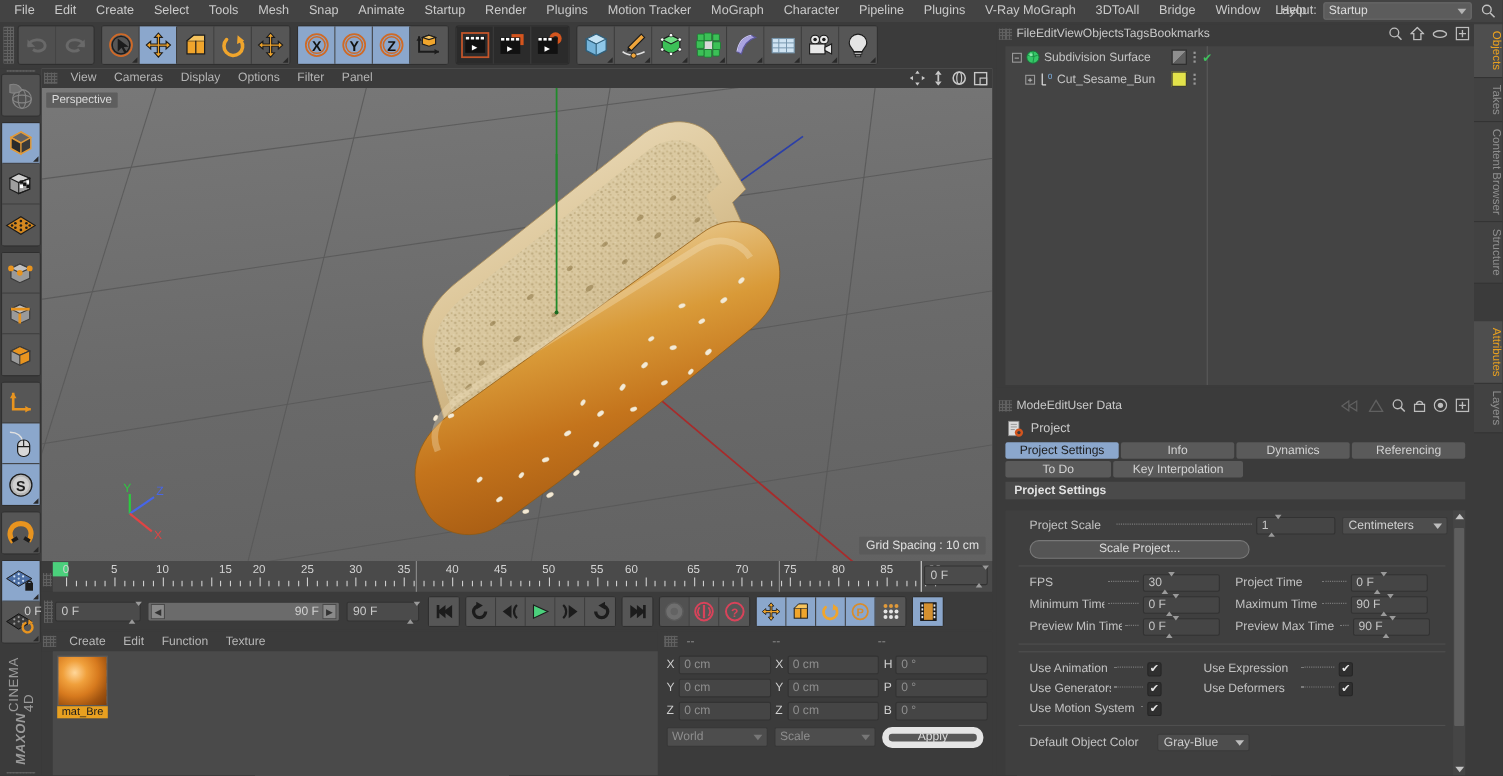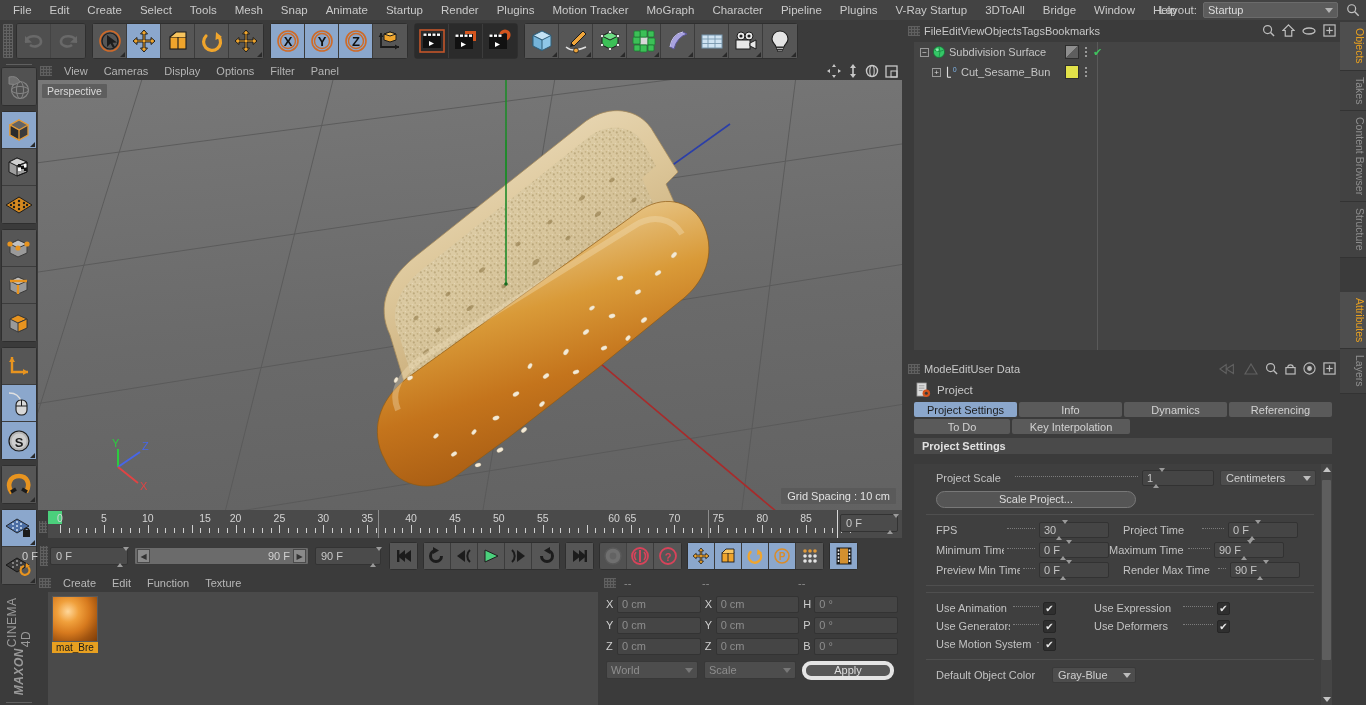--- a/index.html
+++ b/index.html
@@ -137,21 +137,21 @@
   .coords{ position:absolute; left:600px; top:574px; width:302px; height:131px; background:#3b3b3b;}
   .coordhdr{ height:18px; display:flex; align-items:center; color:#8d8d8d; font-size:11px;}
   .coordhdr span{ display:inline-block; }
   .crow{ display:flex; align-items:center; height:20px; margin-bottom:1px; }
   .clabel{ width:11px; color:#cfcfcf; font-size:11px; text-align:left; }
   .cfield{ flex:1; height:17px; background:#454545; border:1px solid #333; border-radius:2px;
            color:#8e8e8e; font-size:11px; padding:0 12px 0 4px; display:flex; align-items:center; position:relative;}
   .cdrop{ height:18px;background:#4d4d4d;border:1px solid #383838;border-radius:2px;color:#8e8e8e;
           font-size:11px;display:flex;align-items:center;padding:0 4px;position:relative;}
   .cdrop .caret{position:absolute;right:4px;top:6px;border-left:4px solid transparent;border-right:4px solid transparent;border-top:5px solid #777;}
-  .applybtn{ height:19px;background:#585858;border:4px solid #e5e5e5;border-radius:9px;color:#ddd;
+  .applybtn{ height:19px;background:#585858;border:6px solid #e5e5e5;border-radius:9px;color:#ddd;
              font-size:11px;display:flex;align-items:center;justify-content:center;}
 
   
   .objmgr{ position:absolute; left:906px; top:22px; width:434px; height:330px; background:#3b3b3b; }
   .omhdr{ height:18px; display:flex; align-items:center; }
   .omicons{ position:absolute; right:4px; top:2px; display:flex; gap:7px; align-items:center;}
   .omtree{ position:absolute; left:8px; top:20px; width:426px; height:308px; background:#444; }
   .omrow{ height:20px; display:flex; align-items:center; position:relative; }
   .omrow .tcol{ width:145px; display:flex; align-items:center; gap:3px; }
   .expander{ width:9px;height:9px;border:1px solid #9a9a9a;color:#ddd;font-size:8px;line-height:7px;text-align:center;background:transparent;}
@@ -217,21 +217,21 @@
     <div class="mi">Snap</div>
     <div class="mi">Animate</div>
     <div class="mi">Startup</div>
     <div class="mi">Render</div>
     <div class="mi">Plugins</div>
     <div class="mi">Motion Tracker</div>
     <div class="mi">MoGraph</div>
     <div class="mi">Character</div>
     <div class="mi">Pipeline</div>
     <div class="mi">Plugins</div>
-    <div class="mi">V-Ray Startup</div>
+    <div class="mi">V-Ray MoGraph</div>
     <div class="mi">3DToAll</div>
     <div class="mi">Bridge</div>
     <div class="mi">Window</div>
     <div class="mi">Help</div>
 
     <div class="layout-wrap">
       <span class="layout-label">Layout:</span>
       <div class="layout-sel">
         <span>Startup</span>
         <span class="caret"></span>
@@ -811,21 +811,21 @@
           <div class="tl-num" style="left: 99.7778px;">10</div>
           <div class="tl-num" style="left: 157px;">15</div>
           <div class="tl-num" style="left: 187.556px; text-align: right;">20</div>
           <div class="tl-num" style="left: 231.444px;">25</div>
           <div class="tl-num" style="left: 275.333px;">30</div>
           <div class="tl-num" style="left: 319.222px;">35</div>
           <div class="tl-num" style="left: 363.111px;">40</div>
           <div class="tl-num" style="left: 407px;">45</div>
           <div class="tl-num" style="left: 450.889px;">50</div>
           <div class="tl-num" style="left: 494.778px;">55</div>
-          <div class="tl-num" style="left: 566px;">60</div>
+          <div class="tl-num" style="left: 526px;">60</div>
           <div class="tl-num" style="left: 582.556px;">65</div>
           <div class="tl-num" style="left: 626.444px;">70</div>
           <div class="tl-num" style="left: 670.333px;">75</div>
           <div class="tl-num" style="left: 714.222px;">80</div>
           <div class="tl-num" style="left: 758.111px;">85</div>
           <div class="tl-num" style="left: 802px;">90</div>
           <div class="tl-tick" style="left: 12px; height: 8px;"></div>
           <div class="tl-tick" style="left: 20.7778px; height: 5px;"></div>
           <div class="tl-tick" style="left: 29.5556px; height: 5px;"></div>
           <div class="tl-tick" style="left: 38.3333px; height: 5px;"></div>
@@ -1331,36 +1331,36 @@
           </span>
         </div>
 
         <div class="arow" style="margin-top:2px">
           <span class="alabel" style="width:80px;padding-left:12px">Minimum Time</span>
           <span class="dotleader" style="max-width:28px"></span>
           <span class="afield" style="width:70px">
             <span>0 F</span>
             <span class="spin"><span class="spinup"></span><span class="spindn" style="margin-top:3px"></span></span>
           </span>
-          <span class="alabel" style="width:76px;">Maximum Time</span>
+          <span class="alabel" style="width:76px;margin-left:14px">Maximum Time</span>
           <span class="dotleader" style="max-width:22px"></span>
           <span class="afield" style="width:70px">
             <span>90 F</span>
             <span class="spin"><span class="spinup"></span><span class="spindn" style="margin-top:3px"></span></span>
           </span>
         </div>
 
         <div class="arow" style="margin-top:2px">
           <span class="alabel" style="width:96px;padding-left:12px">Preview Min Time</span>
           <span class="dotleader" style="max-width:12px"></span>
           <span class="afield" style="width:70px">
             <span>0 F</span>
             <span class="spin"><span class="spinup"></span><span class="spindn" style="margin-top:3px"></span></span>
           </span>
-          <span class="alabel" style="width:92px;margin-left:14px">Render Max Time</span>
+          <span class="alabel" style="width:92px;margin-left:14px">Preview Max Time</span>
           <span class="dotleader" style="max-width:8px"></span>
           <span class="afield" style="width:70px">
             <span>90 F</span>
             <span class="spin"><span class="spinup"></span><span class="spindn" style="margin-top:3px"></span></span>
           </span>
         </div>
 
         <div class="hr" style="margin:6px 2px"></div>
 
 

